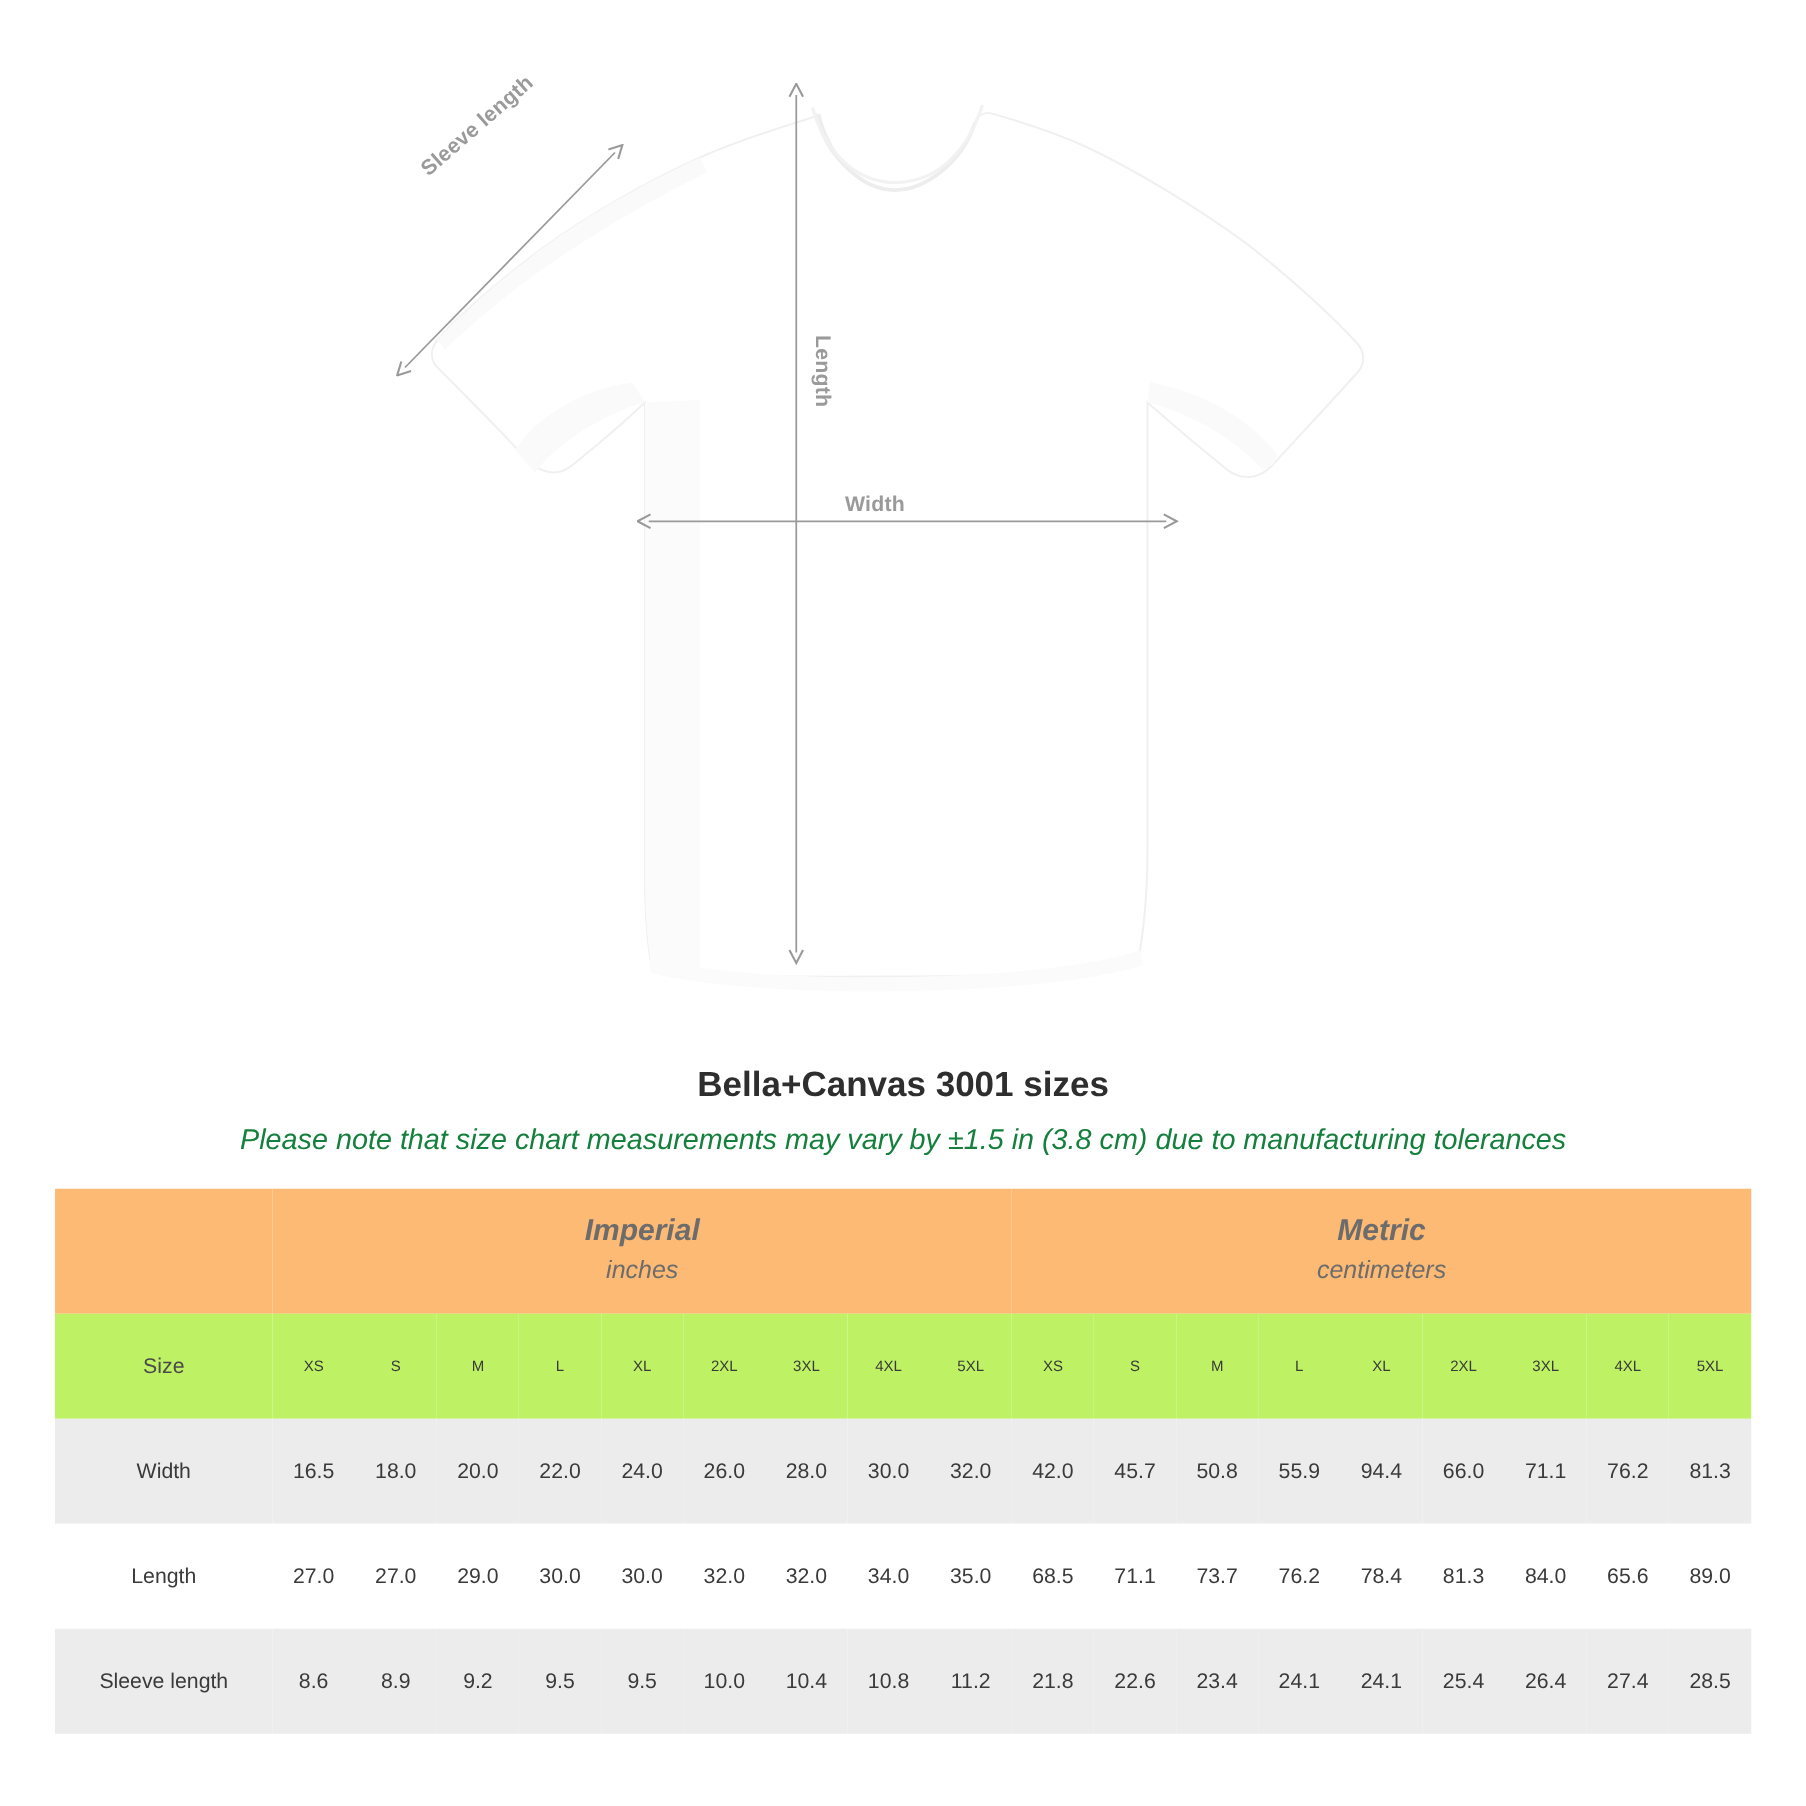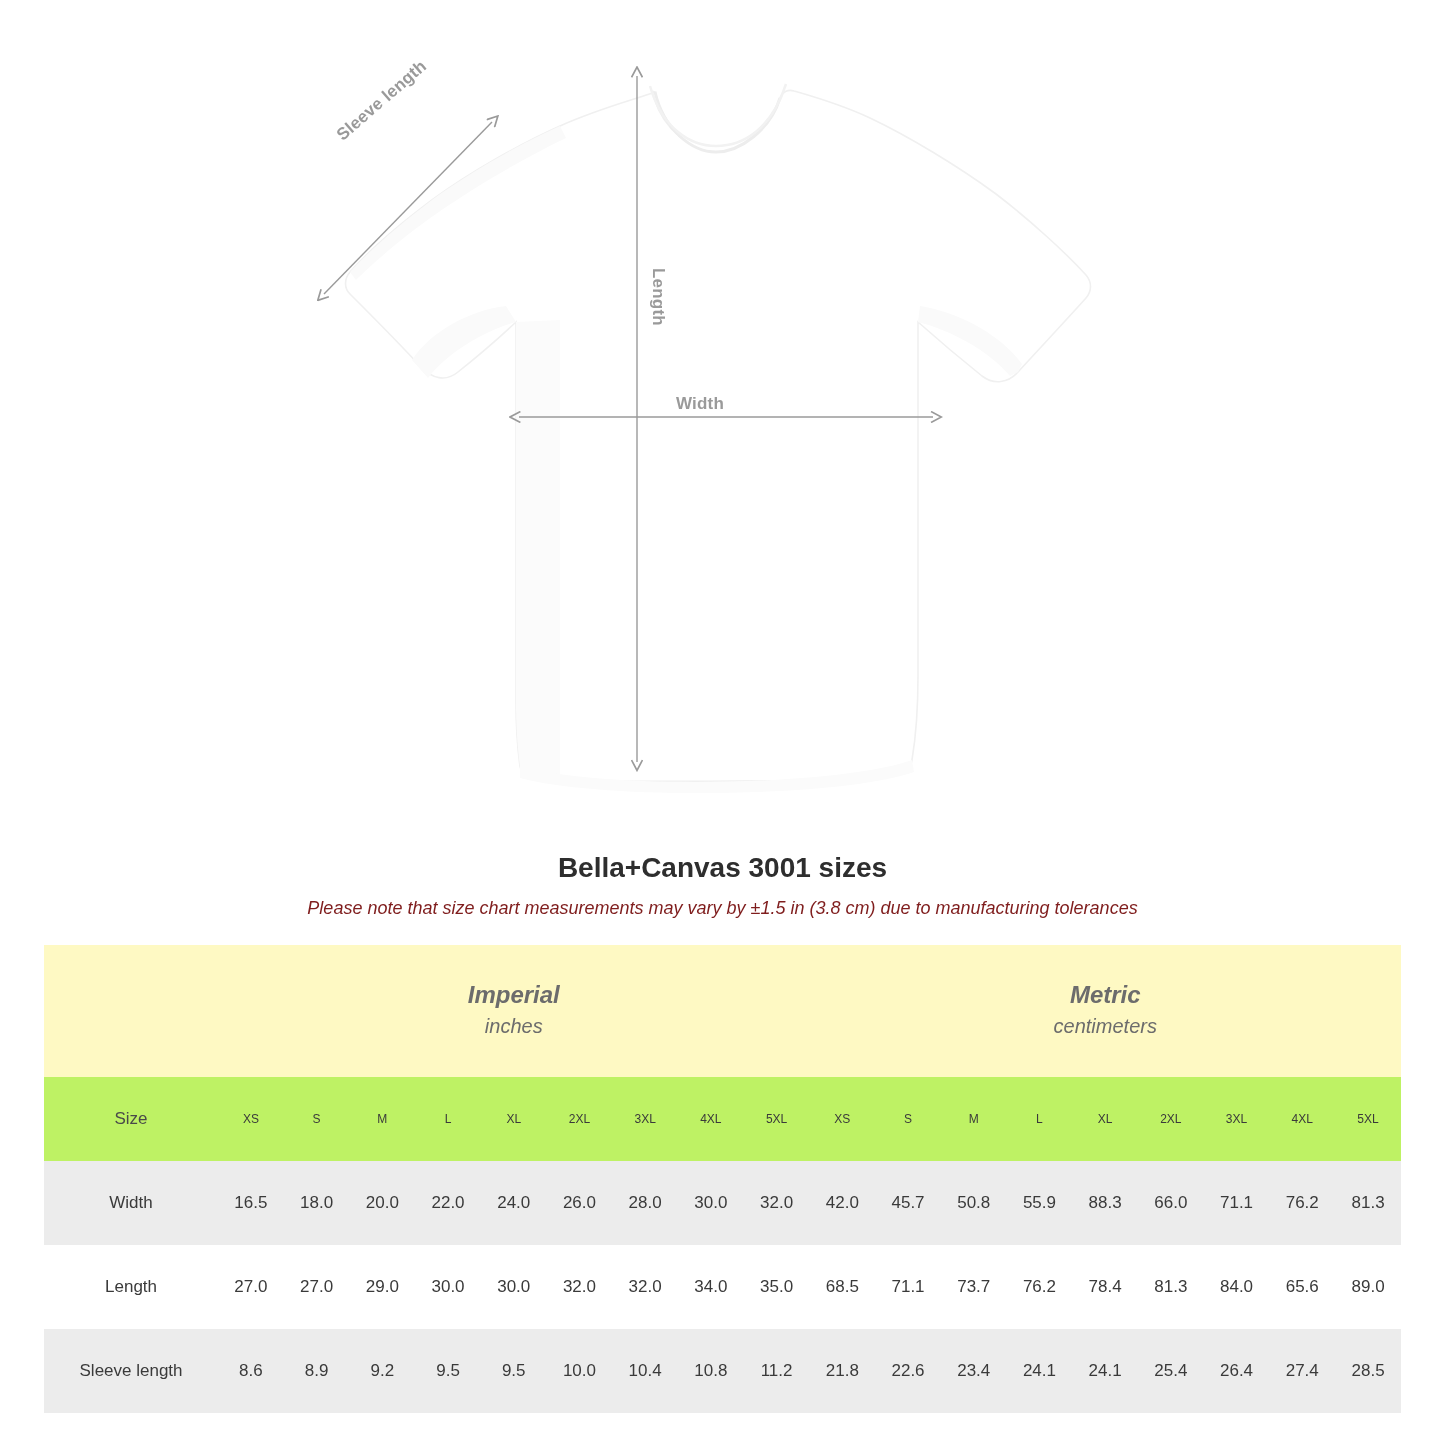--- a/index.html
+++ b/index.html
@@ -60,43 +60,43 @@
     text-align: center;
     margin-top: 22px;
   }
   .chart-title {
     font-size: 28px;
     font-weight: bold;
     color: #2e2e2e;
     margin: 12px 0 14px 0;
   }
   .chart-note {
-    font-size: 18px;
+    font-size: 23px;
     font-style: italic;
-    color: #7f1d1d;
+    color: #15803d;
     margin: 0;
   }
 
   
   .table-wrap {
     margin: 26px 44px 0 44px;
   }
   table.size-table {
     border-collapse: collapse;
     width: 1357px;
     table-layout: fixed;
   }
   table.size-table td, table.size-table th {
     text-align: center;
     vertical-align: middle;
     font-weight: normal;
   }
   .unit-band td {
-    background: #fef9c3;
-    height: 132px;
+    background: #fdba74;
+    height: 100px;
     padding: 0;
   }
   .unit-sys {
     font-size: 24px;
     font-style: italic;
     font-weight: bold;
     color: #6c6c6c;
     line-height: 1.25;
   }
   .unit-sub {
@@ -276,21 +276,21 @@
           <td>22.0</td>
           <td>24.0</td>
           <td>26.0</td>
           <td>28.0</td>
           <td>30.0</td>
           <td>32.0</td>
           <td>42.0</td>
           <td>45.7</td>
           <td>50.8</td>
           <td>55.9</td>
-          <td>88.3</td>
+          <td>94.4</td>
           <td>66.0</td>
           <td>71.1</td>
           <td>76.2</td>
           <td>81.3</td>
         </tr>
 
         <tr class="data-row plain">
           <td class="row-head">Length</td>
           <td>27.0</td>
           <td>27.0</td>

